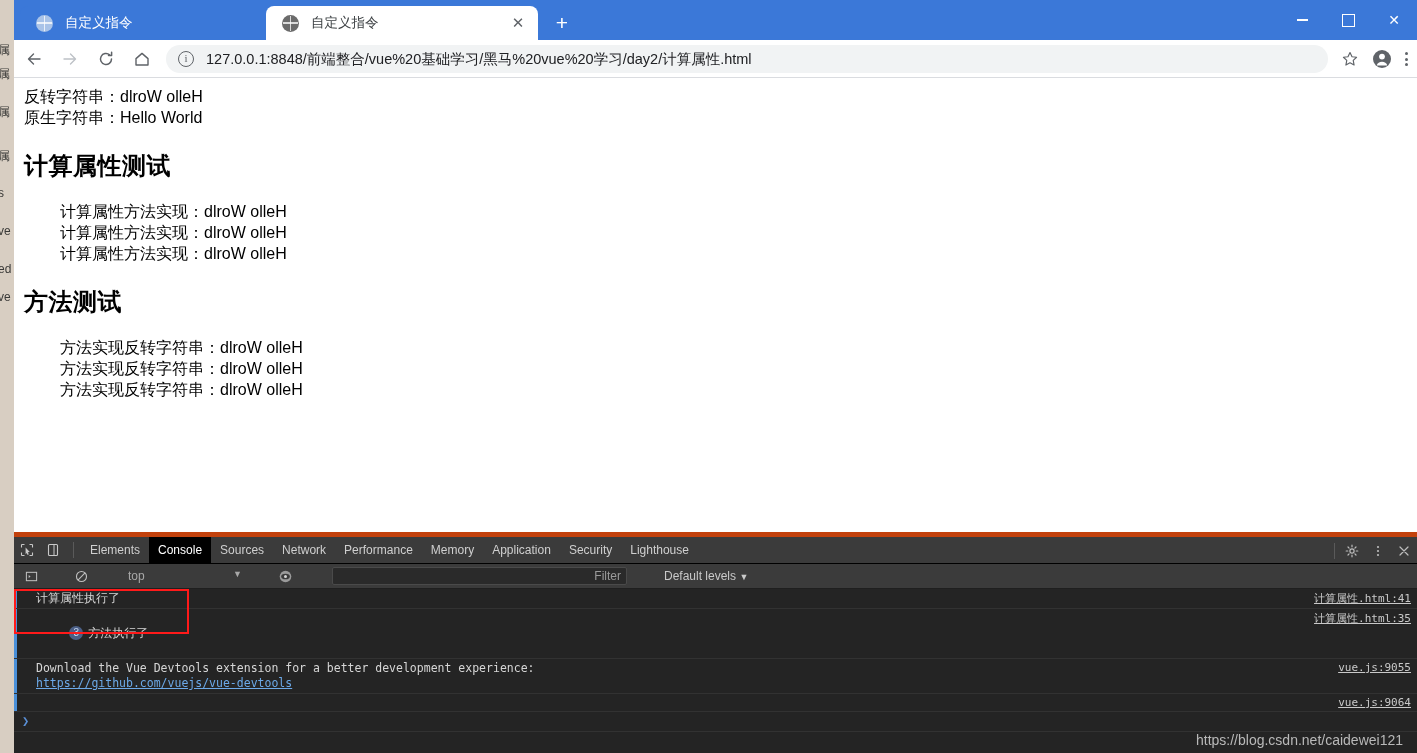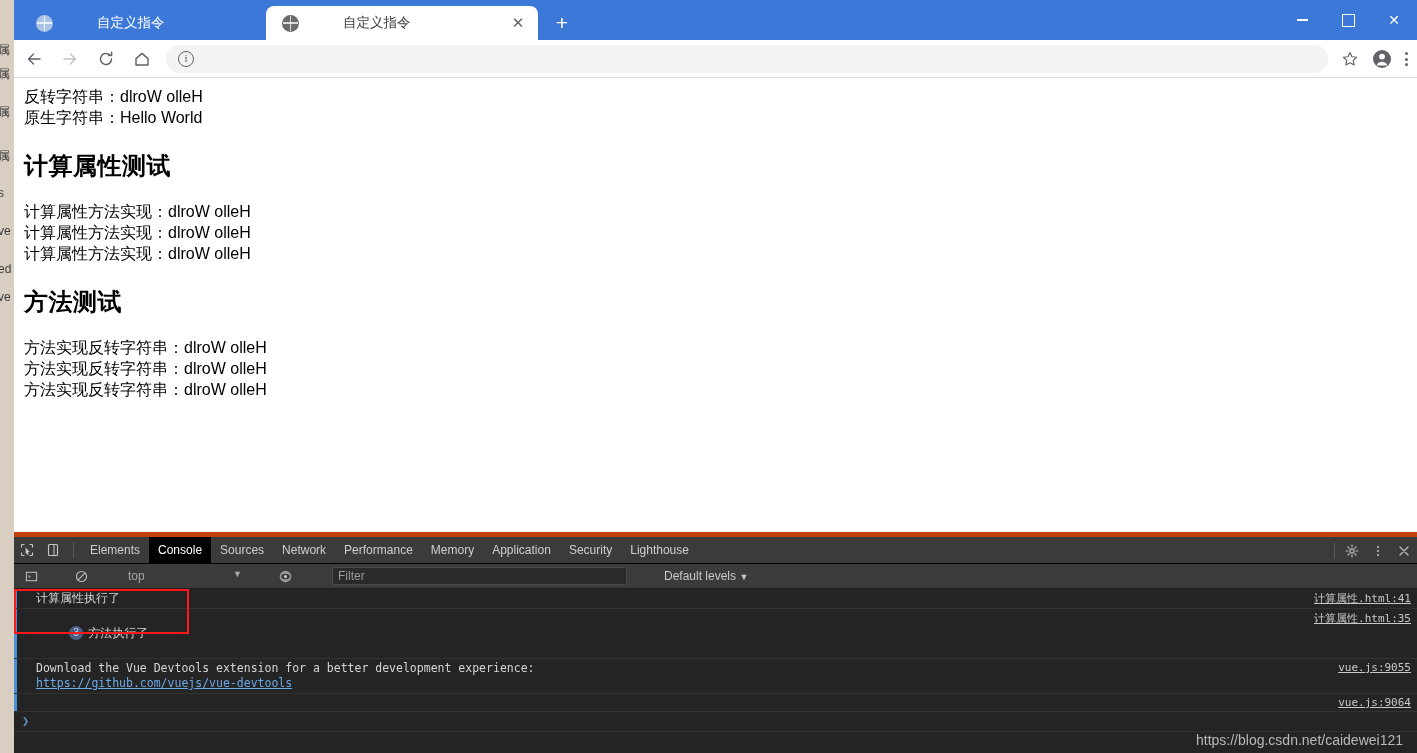--- a/index.html
+++ b/index.html
@@ -30,21 +30,20 @@
   }
 
   
   #tabstrip {
     position: relative; height: 40px; background: #3b78d8;
   }
   .tab {
     position: absolute; top: 6px; height: 34px;
     display: flex; align-items: center;
     border-radius: 8px 8px 0 0;
-    gap: 32px;
   }
   .tab.inactive { left: 6px; width: 272px; background: #3b78d8; }
   .tab.active { left: 252px; width: 272px; background: #ffffff; }
   .tab-favicon {
     width: 17px; height: 17px; margin-left: 16px; flex: 0 0 auto;
     border-radius: 50%;
     position: relative;
   }
   .tab.inactive .tab-favicon { background: #a9c3e8; }
   .tab.active .tab-favicon { background: #6b6b6b; }
@@ -139,21 +138,21 @@
     overflow: hidden;
   }
   #viewport .line {
     font-size: 16px; color: #000000; line-height: 21px;
     font-family: "Liberation Sans", sans-serif;
   }
   #viewport h3 {
     font-size: 24px; font-weight: bold; color: #000;
     margin: 22px 0 19px 0; letter-spacing: .5px;
   }
-  .blk { margin-top: 1px; }
+  .blk { margin-top: 1px; margin-left: 36px; }
 
   
   #devtools {
     position: relative; height: 224px;
     background: #1d4ed8; border-top: 5px solid #c2410c;
     color: #c9c9c9;
   }
   #dt-tabbar {
     position: relative; height: 27px; background: #3b3b3b;
     display: flex; align-items: center;
@@ -180,21 +179,21 @@
     display: flex; align-items: center; border-bottom: 1px solid #1f1f1f; gap: 24px;
   }
   #ctx-select {
     font-size: 12px; color: #a8a8a8; margin-left: 10px;
     width: 120px; white-space: nowrap;
   }
   #ctx-caret { color: #a8a8a8; font-size: 9px; margin-left: 2px; }
   #filter-input {
     margin-left: 10px; width: 295px; height: 18px;
     background: #2a2a2a; border: 1px solid #4a4a4a; border-radius: 2px;
-    font-size: 12px; color: #9a9a9a; padding: 0 5px; line-height: 16px;
+    font-size: 12px; color: #9a9a9a; padding: 0 5px; line-height: 16px; text-align: right;
   }
   #levels {
     font-size: 12px; color: #c9c9c9; margin-left: 13px; white-space: nowrap;
   }
 
   #console-body {
     position: relative; height: 166px; background: #242424;
     overflow: hidden;
   }
   .msg {
@@ -306,20 +305,21 @@
         </svg>
     </div>
     <div class="navicon">
       <svg width="20" height="20" viewBox="0 0 20 20">
           <path d="M4 9.6L10 4.4l6 5.2V16H4z" fill="none" stroke="#5f6368" stroke-width="1.4" stroke-linejoin="round"></path>
         </svg>
     </div>
 
     <div id="omnibox">
       <span class="info-icon">i</span>
+      <span class="url">127.0.0.1:8848/前端整合/vue%20基础学习/黑马%20vue%20学习/day2/计算属性.html</span>
     </div>
 
     <div id="star-btn">
       <svg width="18" height="18" viewBox="0 0 20 20">
           <path d="M10 2.8l2.25 4.7 5.05.6-3.7 3.5.95 5.1L10 14.2l-4.55 2.5.95-5.1L2.7 8.1l5.05-.6z" fill="none" stroke="#5f6368" stroke-width="1.3" stroke-linejoin="round"></path>
         </svg>
     </div>
     <div id="profile-btn">
       <svg width="20" height="20" viewBox="0 0 20 20">
           <circle cx="10" cy="10" r="9" fill="#5f6368"></circle>

